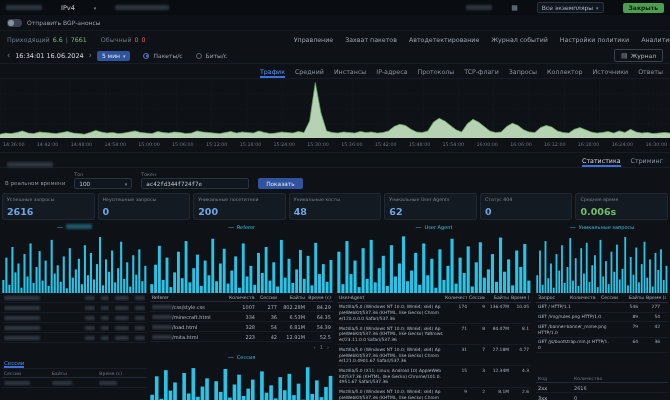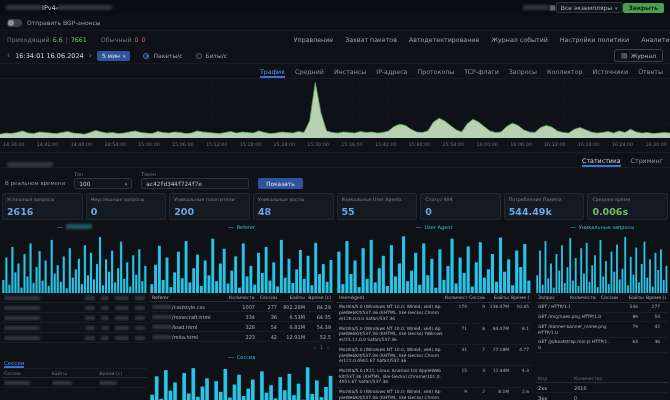--- a/index.html
+++ b/index.html
@@ -7,21 +7,21 @@
   .app{position:relative;width:670px;height:400px;background:#0e1217;overflow:hidden;
        font-family:"DejaVu Sans","Liberation Sans",sans-serif;color:#9aa3ad;}
   .row{position:absolute;left:0;right:0;display:flex;align-items:center;}
   .flex-spacer{flex:1;}
   .dim{color:#6e7884;}
   .green{color:#73bf69;}
   .red{color:#e0605c;}
   .redact{display:inline-block;background:#4a545f;opacity:.55;filter:blur(1.2px);border-radius:1px;height:5px;vertical-align:middle;}
 
   
-  .topbar{top:0;height:15px;background:#090d12;gap:0;padding:0 6px;font-size:6px;}
+  .topbar{top:0;height:15px;background:#090d12;gap:19px;padding:0 6px;font-size:6px;}
   .ip-label{color:#c7ced6;font-size:6.5px;}
   .caret{font-size:5px;color:#7b8591;}
   .icon{font-size:7px;color:#7b8591;}
   .inst-select{display:flex;align-items:center;gap:3px;border:1px solid #2a3340;border-radius:2px;
                padding:1px 4px;color:#aeb7c0;background:#10161d;}
   .btn-close{background:#4d9e50;color:#07230c;border-radius:2px;padding:1.5px 6px;font-size:6px;font-weight:bold;}
 
   
   .bgpbar{top:15px;height:16px;background:#0d1117;gap:5px;padding:0 7px;border-bottom:1px solid #151b23;}
   .toggle{width:15px;height:8px;border-radius:4px;background:#39424d;position:relative;flex:0 0 auto;}
@@ -273,29 +273,25 @@
       <div class="card">
         <div class="card-label">Уникальные посетители</div>
         <div class="card-value">200</div>
       </div>
       <div class="card">
         <div class="card-label">Уникальные хосты</div>
         <div class="card-value">48</div>
       </div>
       <div class="card">
         <div class="card-label">Уникальные User Agents</div>
-        <div class="card-value">55</div>
+        <div class="card-value">62</div>
       </div>
       <div class="card">
         <div class="card-label">Статус 404</div>
         <div class="card-value">0</div>
-      </div>
-      <div class="card">
-        <div class="card-label">Потребление Памяти</div>
-        <div class="card-value">544.49k</div>
       </div>
       <div class="card">
         <div class="card-label">Среднее время</div>
         <div class="card-value green">0.006s</div>
       </div>
     </div>
 
   <div class="panel" style="top:222px;left:2px;width:145px;">
     <div class="legend">
       <span class="dash">—</span>

